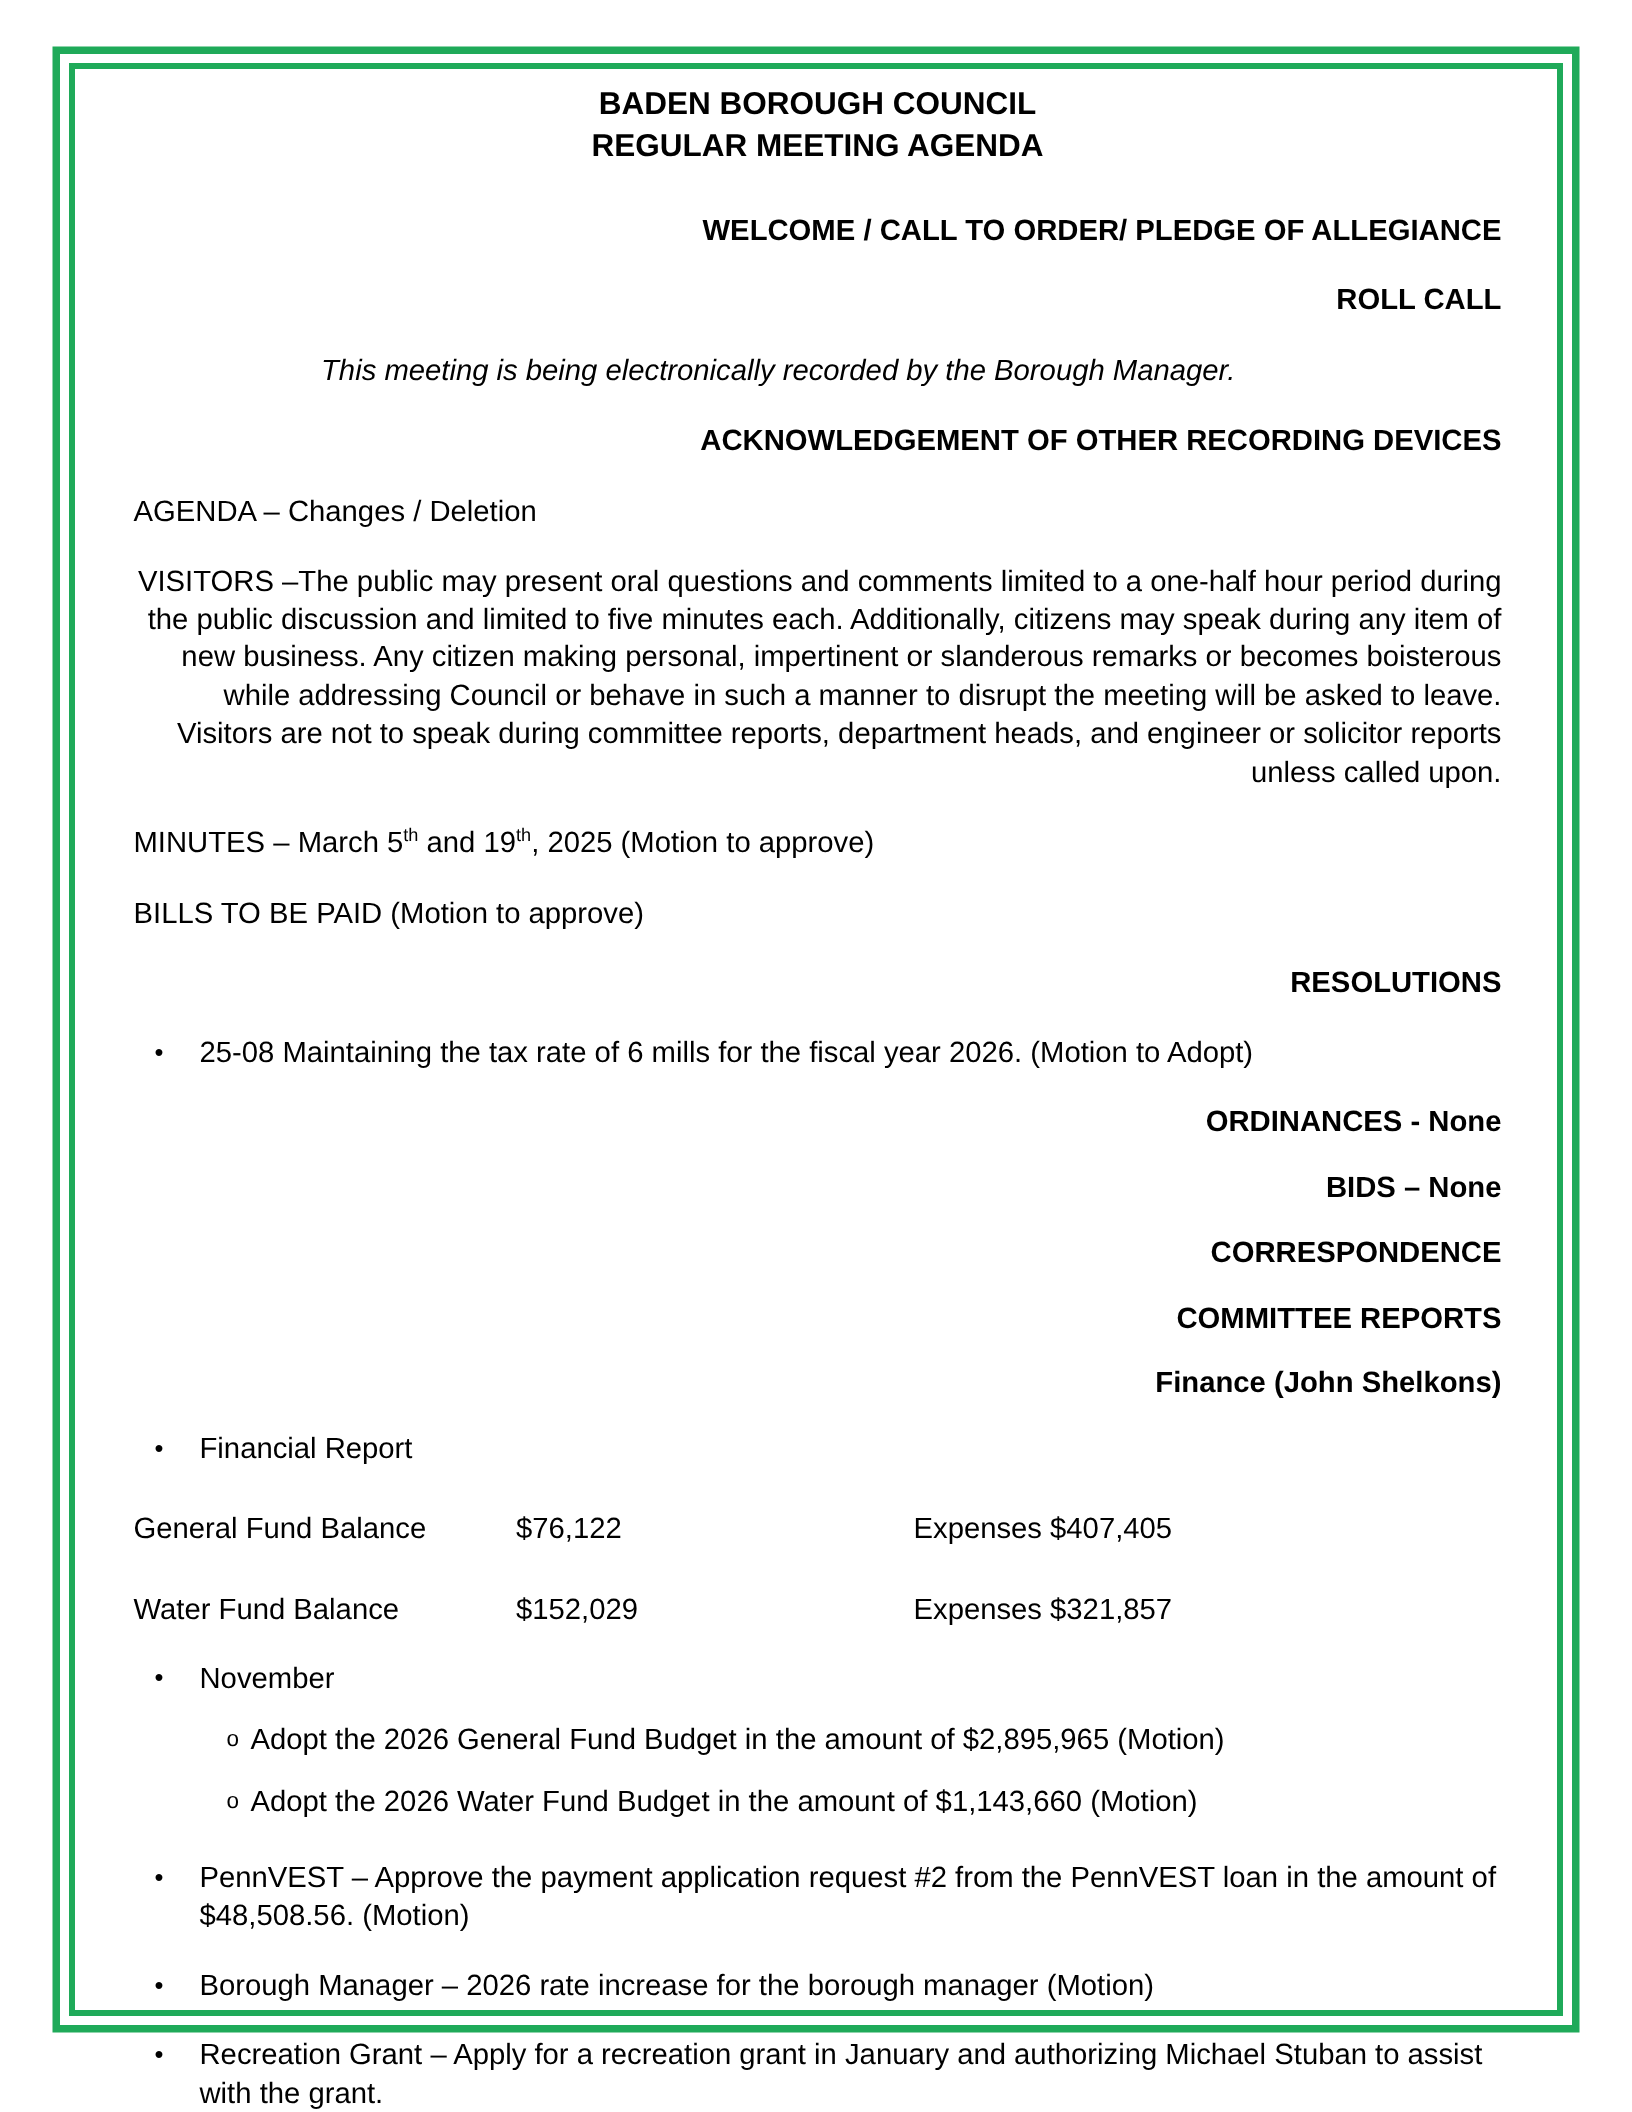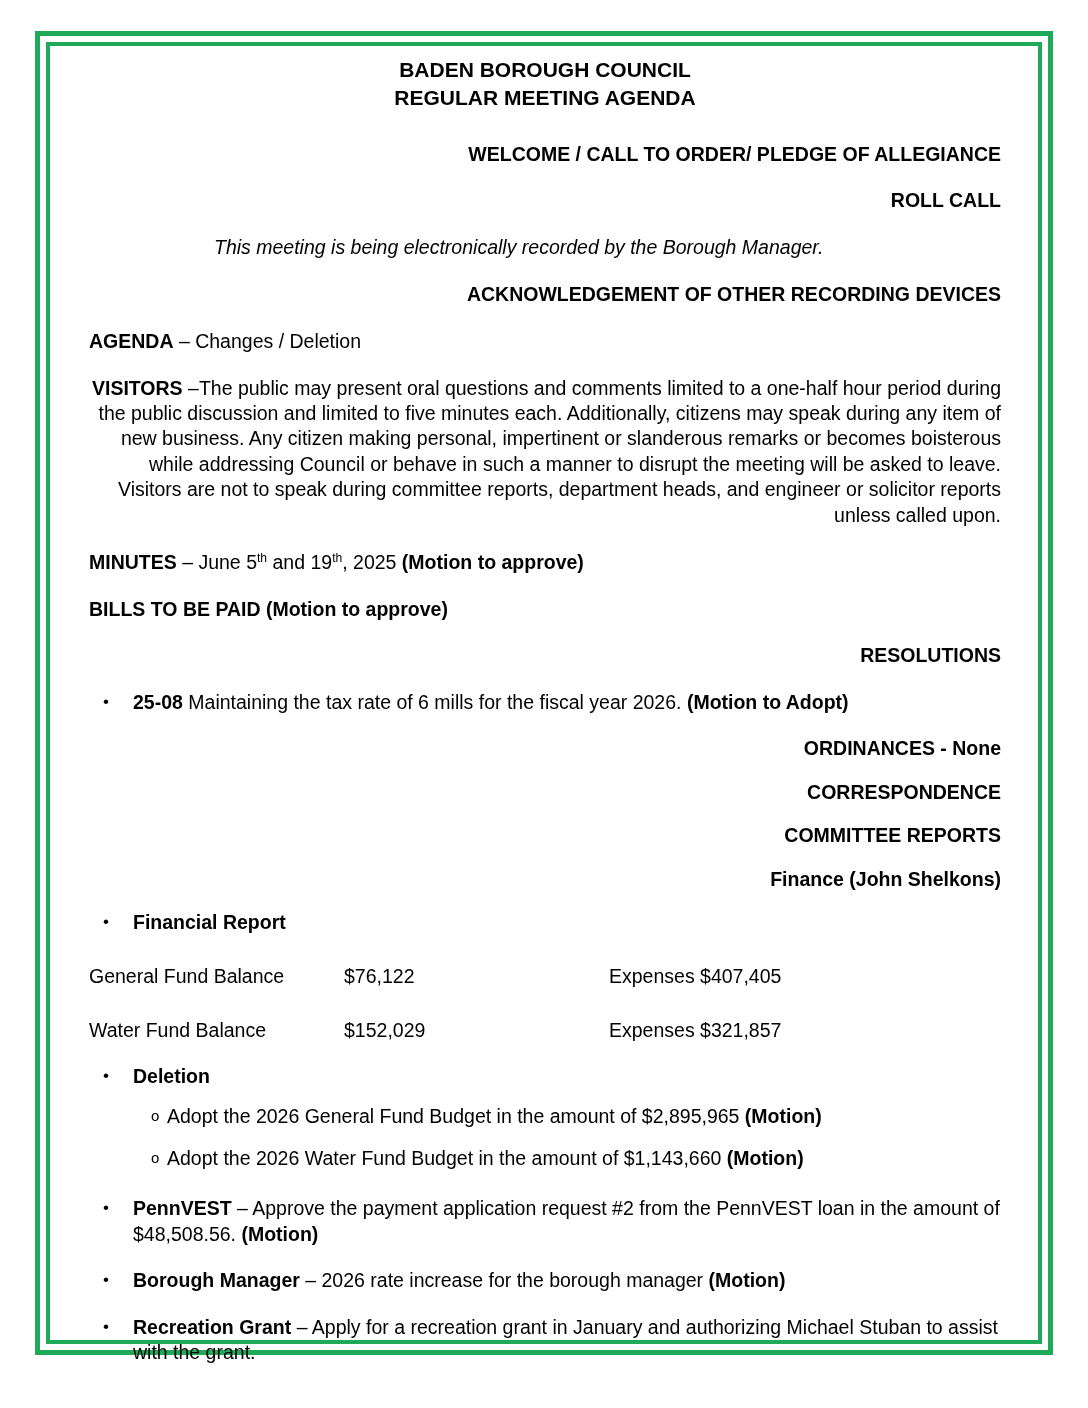--- a/index.html
+++ b/index.html
@@ -79,21 +79,21 @@
   }
 
   
   .blk {
     font-size: 19.5px;
     line-height: 1.31;
     margin: 0 0 21px 0;
   }
   .blk.heading { font-weight: bold; text-align: right; }
   .blk.tight { margin-bottom: 18px; }
-  .b { font-weight: bold; }
+  .b { font-weight: normal; }
   .recorded-note {
     font-size: 19.5px;
     font-style: italic;
     margin: 0 0 22px 0;
     padding-left: 125px;
     line-height: 1.31;
   }
   .visitors-para {
     font-size: 19.5px;
     line-height: 1.305;
@@ -155,33 +155,34 @@
   <div class="blk heading">ROLL CALL</div>
 
   <div class="recorded-note">This meeting is being electronically recorded by the Borough Manager.</div>
 
   <div class="blk heading">ACKNOWLEDGEMENT OF OTHER RECORDING DEVICES</div>
 
   <div class="blk"><span class="b">AGENDA</span><span> – Changes / Deletion</span></div>
 
   <div class="visitors-para"><span class="b">VISITORS</span><span> –The public may present oral questions and comments limited to a one-half hour period during the public discussion and limited to five minutes each.  Additionally, citizens may speak during any item of new business.  Any citizen making personal, impertinent or slanderous remarks or becomes boisterous while addressing Council or behave in such a manner to disrupt the meeting will be asked to leave.  Visitors are not to speak during committee reports, department heads, and engineer or solicitor reports unless called upon.</span></div>
 
-  <div class="blk"><span class="b">MINUTES</span><span> – June 5</span><sup>th</sup><span> and 19</span><sup>th</sup><span>, 2025  </span><span class="b">(Motion to approve)</span></div>
+  <div class="blk"><span class="b">MINUTES</span><span> – March 5</span><sup>th</sup><span> and 19</span><sup>th</sup><span>, 2025  </span><span class="b">(Motion to approve)</span></div>
 
   <div class="blk"><span class="b">BILLS TO BE PAID</span><span class="b">  (Motion to approve)</span></div>
 
   <div class="blk heading">RESOLUTIONS</div>
 
   <div class="bullet-row">
     <span class="marker">•</span>
     <span class="btext"><span class="b">25-08</span><span> Maintaining the tax rate of 6 mills for the fiscal year 2026.   </span><span class="b">(Motion to Adopt)</span></span>
   </div>
 
   <div class="blk heading tight">ORDINANCES - None</div>
 
+  <div class="blk heading tight">BIDS – None</div>
 
   <div class="blk heading tight">CORRESPONDENCE</div>
 
   <div class="blk heading tight">COMMITTEE REPORTS</div>
 
   <div class="blk heading tight">Finance (John Shelkons)</div>
 
   <div class="bullet-row" style="margin-bottom:14px">
     <span class="marker">•</span>
     <span class="btext b">Financial Report</span>
@@ -195,21 +196,21 @@
     </div>
     <div class="finance-row">
       <span class="fin-label">Water Fund Balance</span>
       <span class="fin-amount">$152,029</span>
       <span class="fin-expense">Expenses $321,857</span>
     </div>
   </div>
 
   <div class="bullet-row" style="margin-bottom:15px">
     <span class="marker">•</span>
-    <span class="btext b">Deletion</span>
+    <span class="btext b">November</span>
   </div>
 
   <div class="bullet-row" style="margin-bottom:16px">
     <span class="marker hollow">o</span>
     <span class="btext"><span>Adopt the 2026 General Fund Budget in the amount of $2,895,965 </span><span class="b">(Motion)</span></span>
   </div>
 
   <div class="bullet-row" style="margin-bottom:25px">
     <span class="marker hollow">o</span>
     <span class="btext"><span>Adopt the 2026 Water Fund Budget in the amount of $1,143,660 </span><span class="b">(Motion)</span></span>

